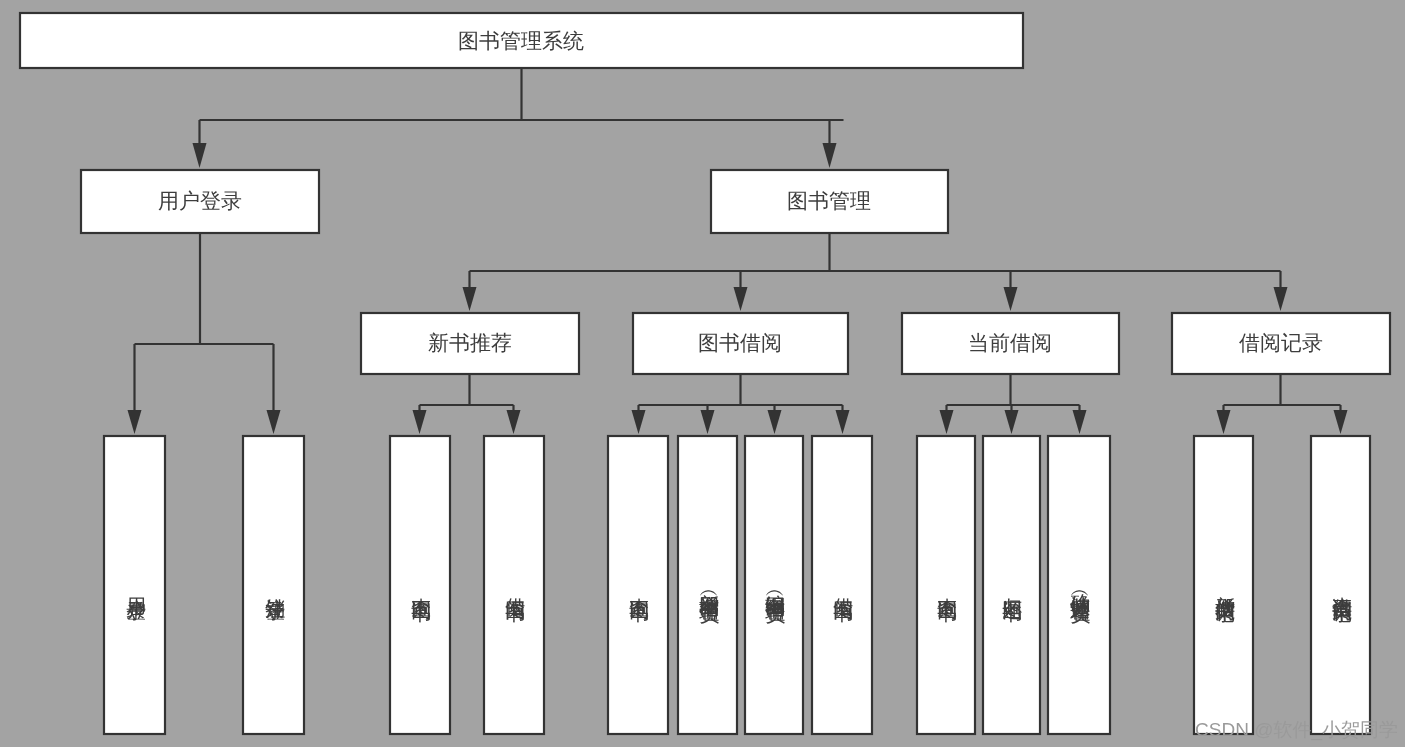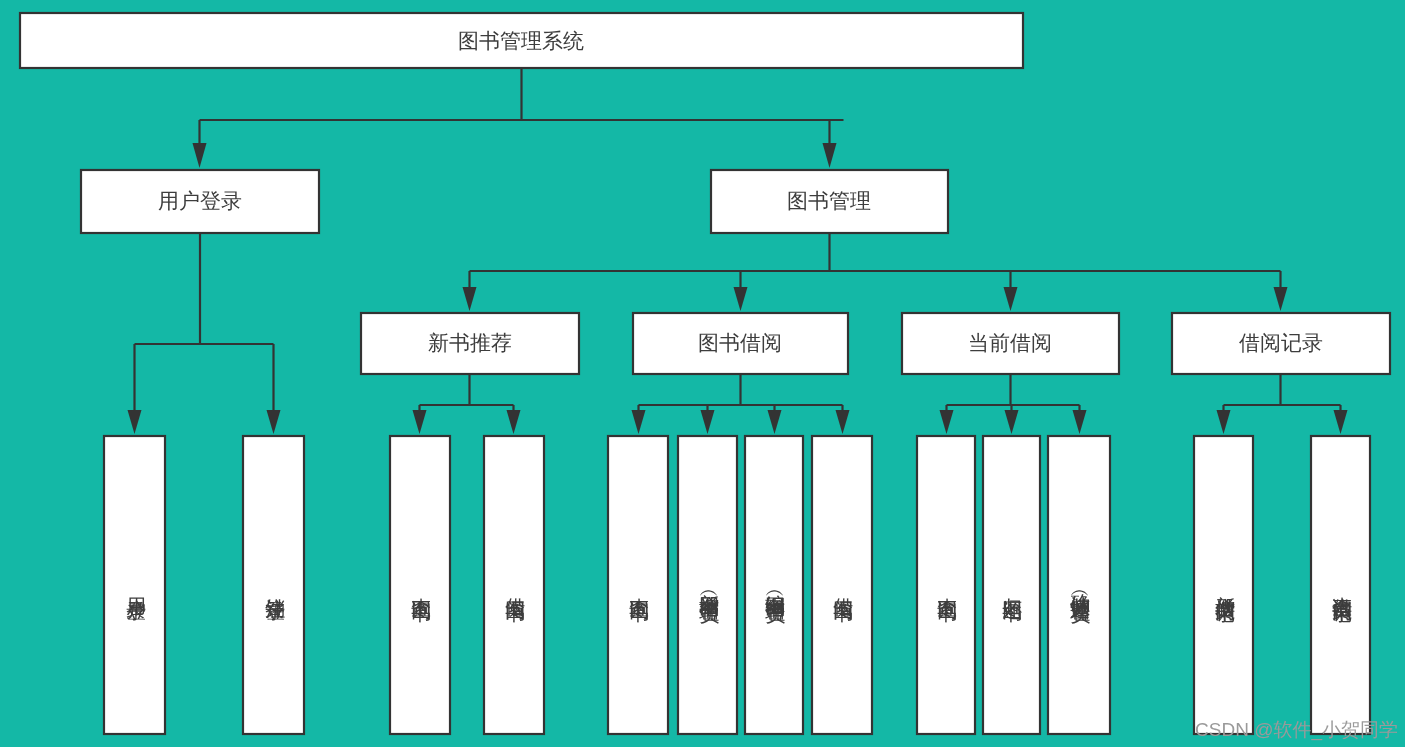--- a/index.html
+++ b/index.html
@@ -8,21 +8,21 @@
     padding: 0;
     background: #ffffff;
   }
   body {
     font-family: "Liberation Sans", "DejaVu Sans", sans-serif;
   }
   #diagram-root {
     position: relative;
     width: 1405px;
     height: 747px;
-    background: #14b8a6;
+    background: #a3a3a3;
     overflow: hidden;
   }
   svg.diagram {
     position: absolute;
     left: 0;
     top: 0;
     width: 1405px;
     height: 747px;
   }
   .node-rect {

